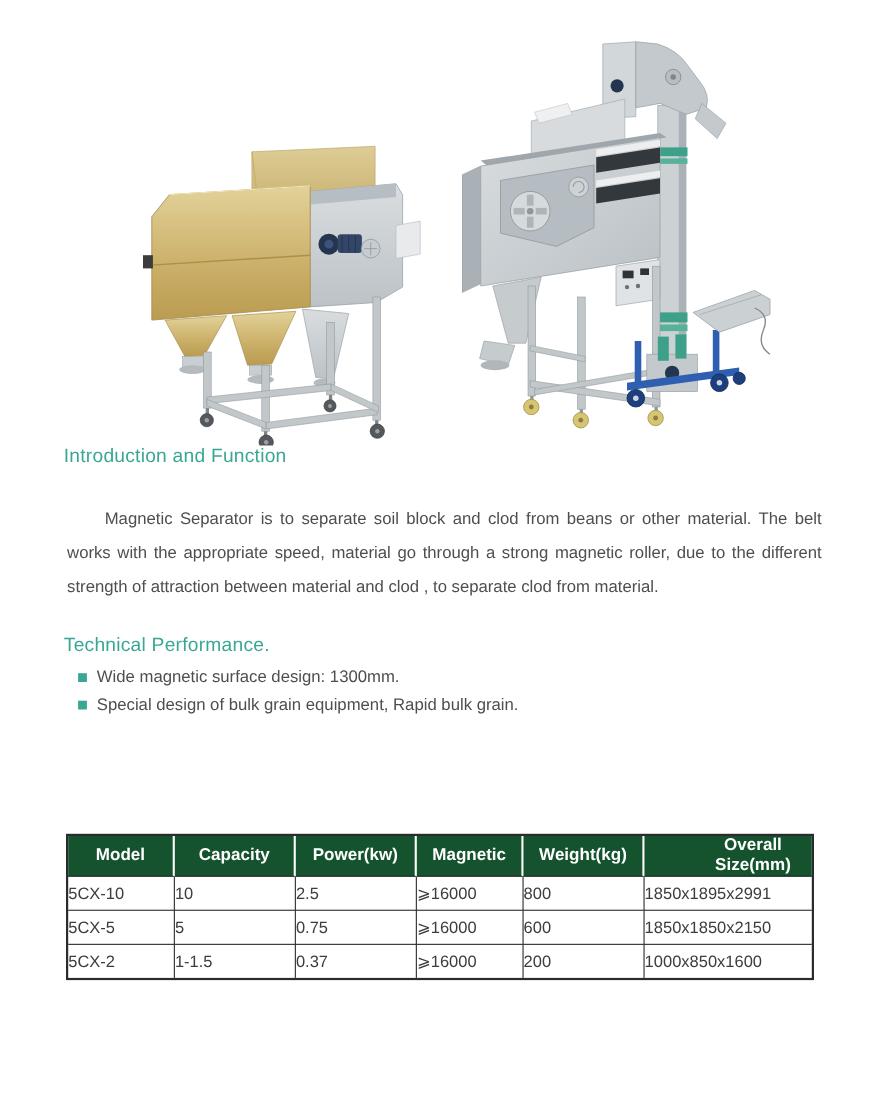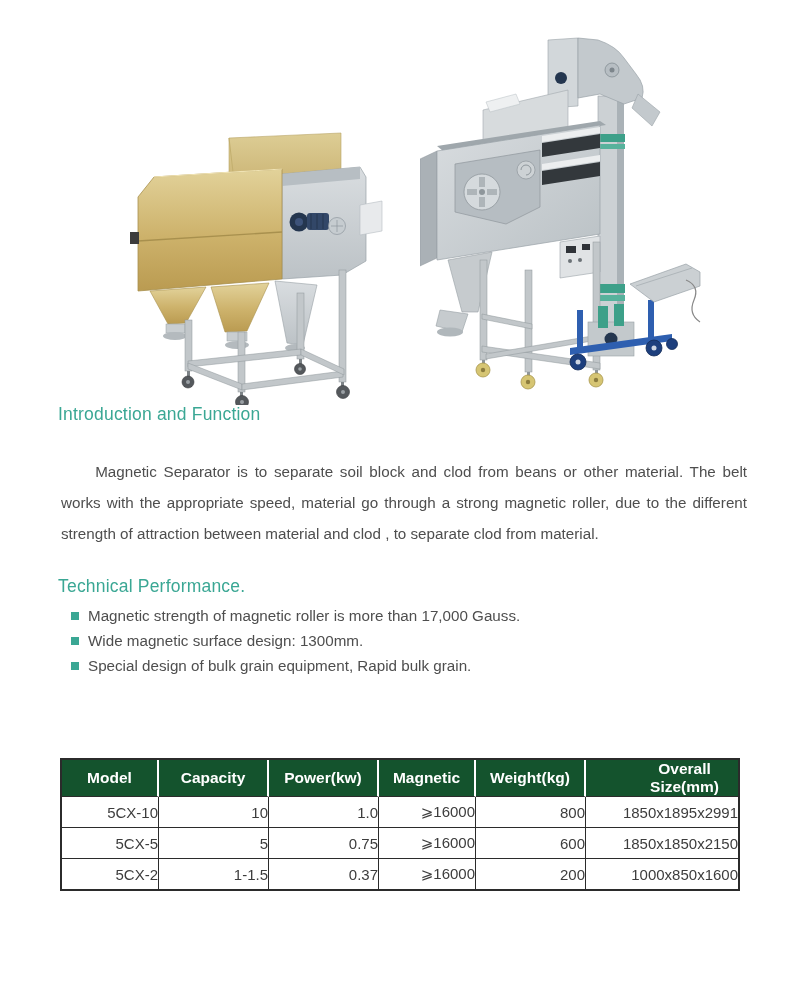--- a/index.html
+++ b/index.html
@@ -29,21 +29,21 @@
   .sq{width:8px;height:8px;background:#3aa794;margin-right:9px;flex:none;}
 
   
   table{position:absolute;left:60px;top:758px;width:676px;
         border-collapse:separate;border-spacing:0;border:2px solid #2b2b2b;
         table-layout:fixed;background:#fff;}
   th{background:#14532d;color:#ffffff;font-weight:700;font-size:15.5px;
      height:31px;text-align:center;padding:0;
      border-right:2px solid #ffffff;border-bottom:1px solid #2b2b2b;}
   th:last-child{border-right:none;padding-left:45px;}
-  td{font-size:15px;color:#3d3d3d;height:30px;text-align:right;padding:0;
+  td{font-size:15px;color:#3d3d3d;height:30px;text-align:left;padding:0;
      border-right:1px solid #2b2b2b;border-bottom:1px solid #2b2b2b;}
   td:last-child{border-right:none;}
   tr:last-child td{border-bottom:none;margin-left:28px;}
 </style>
 </head>
 <body>
 
 <div class="page">
 
   <svg class="photo-left" viewBox="0 0 320 300">
@@ -232,24 +232,20 @@
       <line x1="216" y1="268" x2="272" y2="250" stroke="#9aa2a7" stroke-width="0.6"></line>
       <path d="M266,262 q14,6 8,20 q-6,14 6,22" stroke="#888" fill="none" stroke-width="1.2"></path>
     </g>
   </svg>
 
   <h2 class="sec" id="intro-h">Introduction and Function</h2>
   <p id="intro-p">Magnetic Separator is to separate soil block and clod from beans or other material. The belt works with the appropriate speed, material go through a strong magnetic roller, due to the different strength of attraction between material and clod , to separate clod from material.</p>
 
   <h2 class="sec" id="tech-h">Technical Performance.</h2>
   <ul class="bullets">
-    <li>
-      <span class="sq"></span>
-      <span>Magnetic strength of magnetic roller is more than 17,000 Gauss.</span>
-    </li>
     <li>
       <span class="sq"></span>
       <span>Wide magnetic surface design: 1300mm.</span>
     </li>
     <li>
       <span class="sq"></span>
       <span>Special design of bulk grain equipment, Rapid bulk grain.</span>
     </li>
   </ul>
 
@@ -269,21 +265,21 @@
         <th>Power(kw)</th>
         <th>Magnetic</th>
         <th>Weight(kg)</th>
         <th>Overall Size(mm)</th>
       </tr>
     </thead>
     <tbody>
       <tr>
         <td>5CX-10</td>
         <td>10</td>
-        <td>1.0</td>
+        <td>2.5</td>
         <td>⩾16000</td>
         <td>800</td>
         <td>1850x1895x2991</td>
       </tr>
       <tr>
         <td>5CX-5</td>
         <td>5</td>
         <td>0.75</td>
         <td>⩾16000</td>
         <td>600</td>

